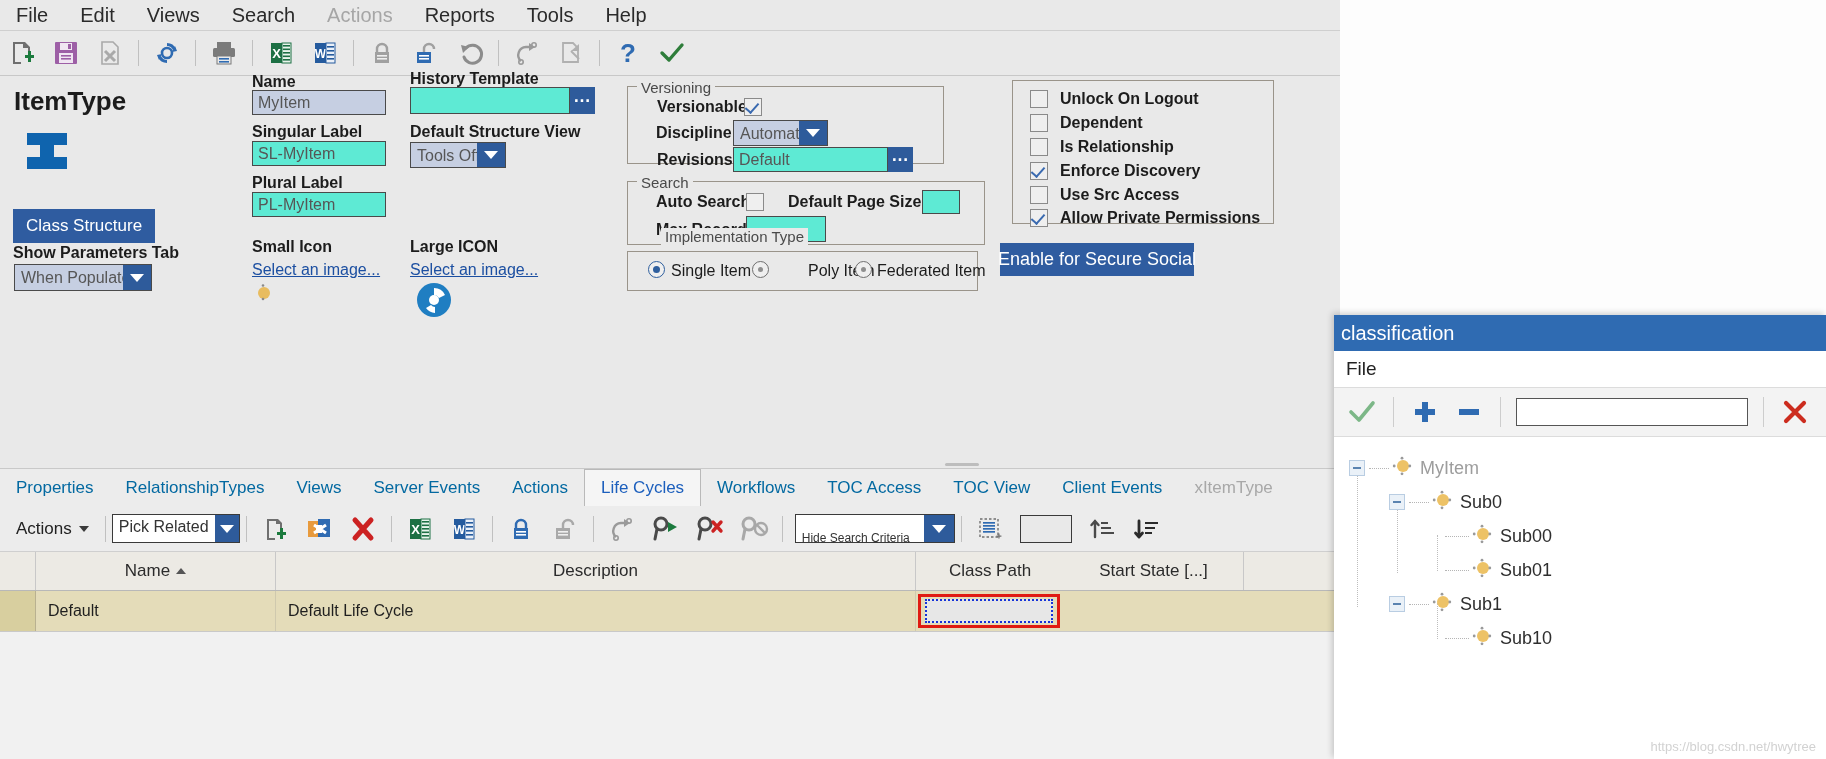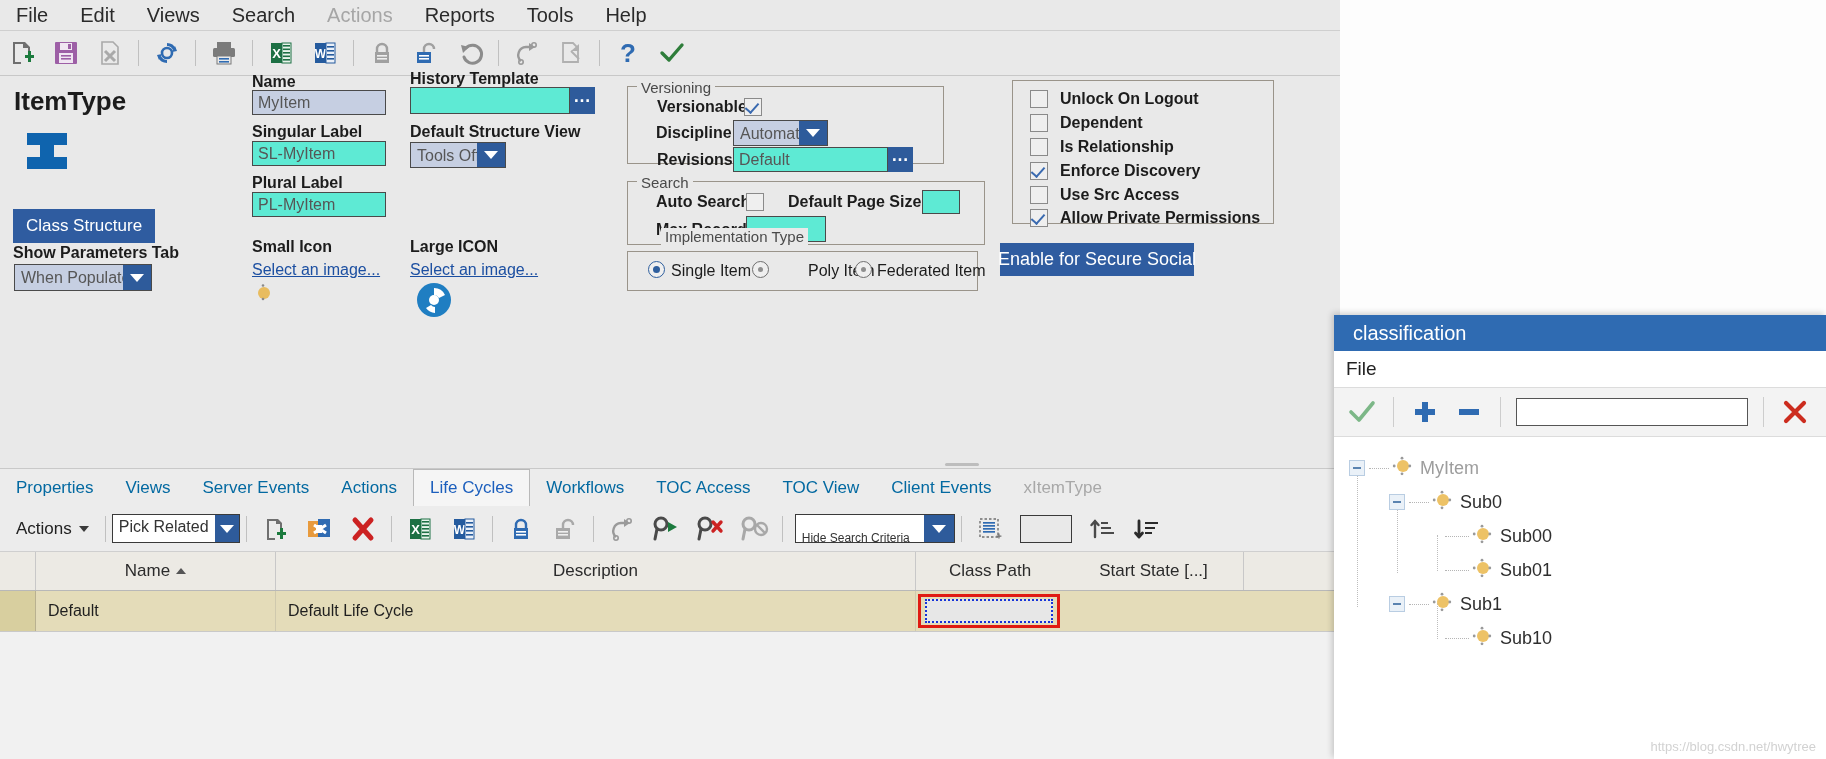--- a/index.html
+++ b/index.html
@@ -185,21 +185,21 @@
     border-right: 5px solid transparent; border-bottom: 6px solid #555; margin-left: 6px; }
 
   
   .dialog {
     position: absolute; left: 1334px; top: 315px;
     width: 492px; height: 444px;
     background: #ffffff; box-shadow: -2px -2px 6px rgba(0,0,0,0.18);
   }
   .dlg-title {
     height: 36px; background: #2f6bb2; color: #ffffff;
-    font-size: 20px; display: flex; align-items: center; padding-left: 19px;
+    font-size: 20px; display: flex; align-items: center; padding-left: 7px;
   }
   .dlg-menu {
     height: 36px; background: #ffffff; color: #222; font-size: 19px;
     display: flex; align-items: center; padding-left: 12px;
     border-bottom: 1px solid #dcdcdc;
   }
   .dlg-tools {
     height: 48px; background: #f3f3f3; display: flex; align-items: center;
     border-bottom: 1px solid #dcdcdc; padding: 0 6px;
   }
@@ -484,20 +484,21 @@
     <div class="lbl" style="left:1060px; top:110px;">Use Src Access</div>
     <div class="cbx on" style="left:1030px; top:133px;"></div>
     <div class="lbl" style="left:1060px; top:133px;">Allow Private Permissions</div>
 
     <div class="bluebtn" style="left:1000px; top:167px; width:194px; height:33px;">Enable for Secure Social</div>
   </div>
 
   <div class="grip"></div>
   <div class="tabstrip">
     <div class="tab">Properties</div>
+    <div class="tab">RelationshipTypes</div>
     <div class="tab">Views</div>
     <div class="tab">Server Events</div>
     <div class="tab">Actions</div>
     <div class="tab active">Life Cycles</div>
     <div class="tab">Workflows</div>
     <div class="tab">TOC Access</div>
     <div class="tab">TOC View</div>
     <div class="tab">Client Events</div>
     <div class="tab dim">xItemType</div>
   </div>

